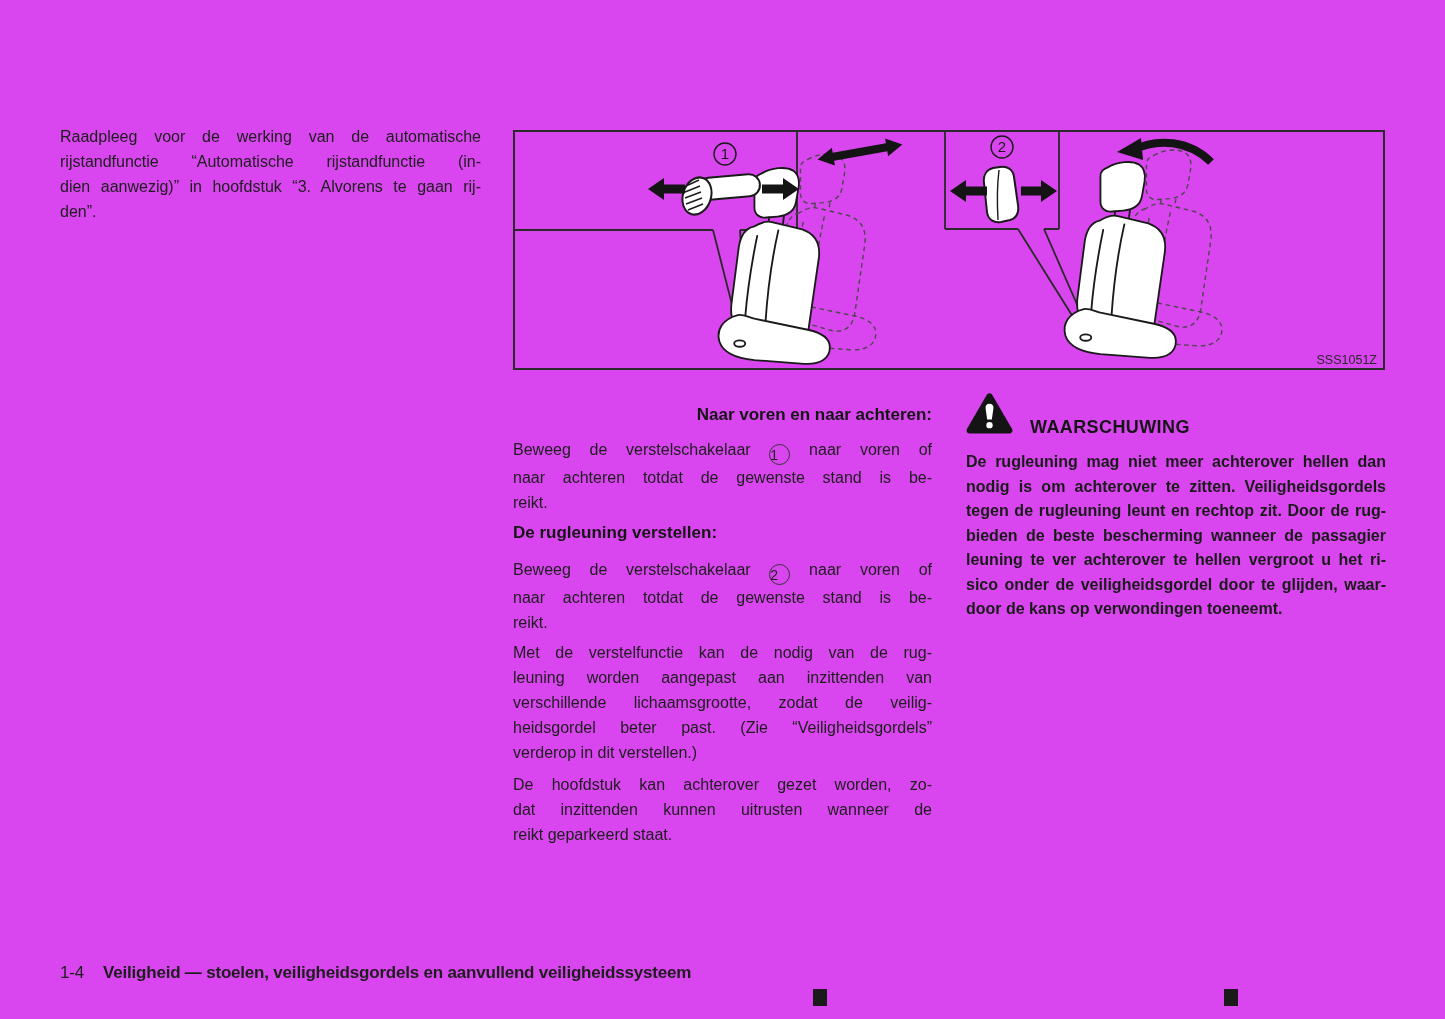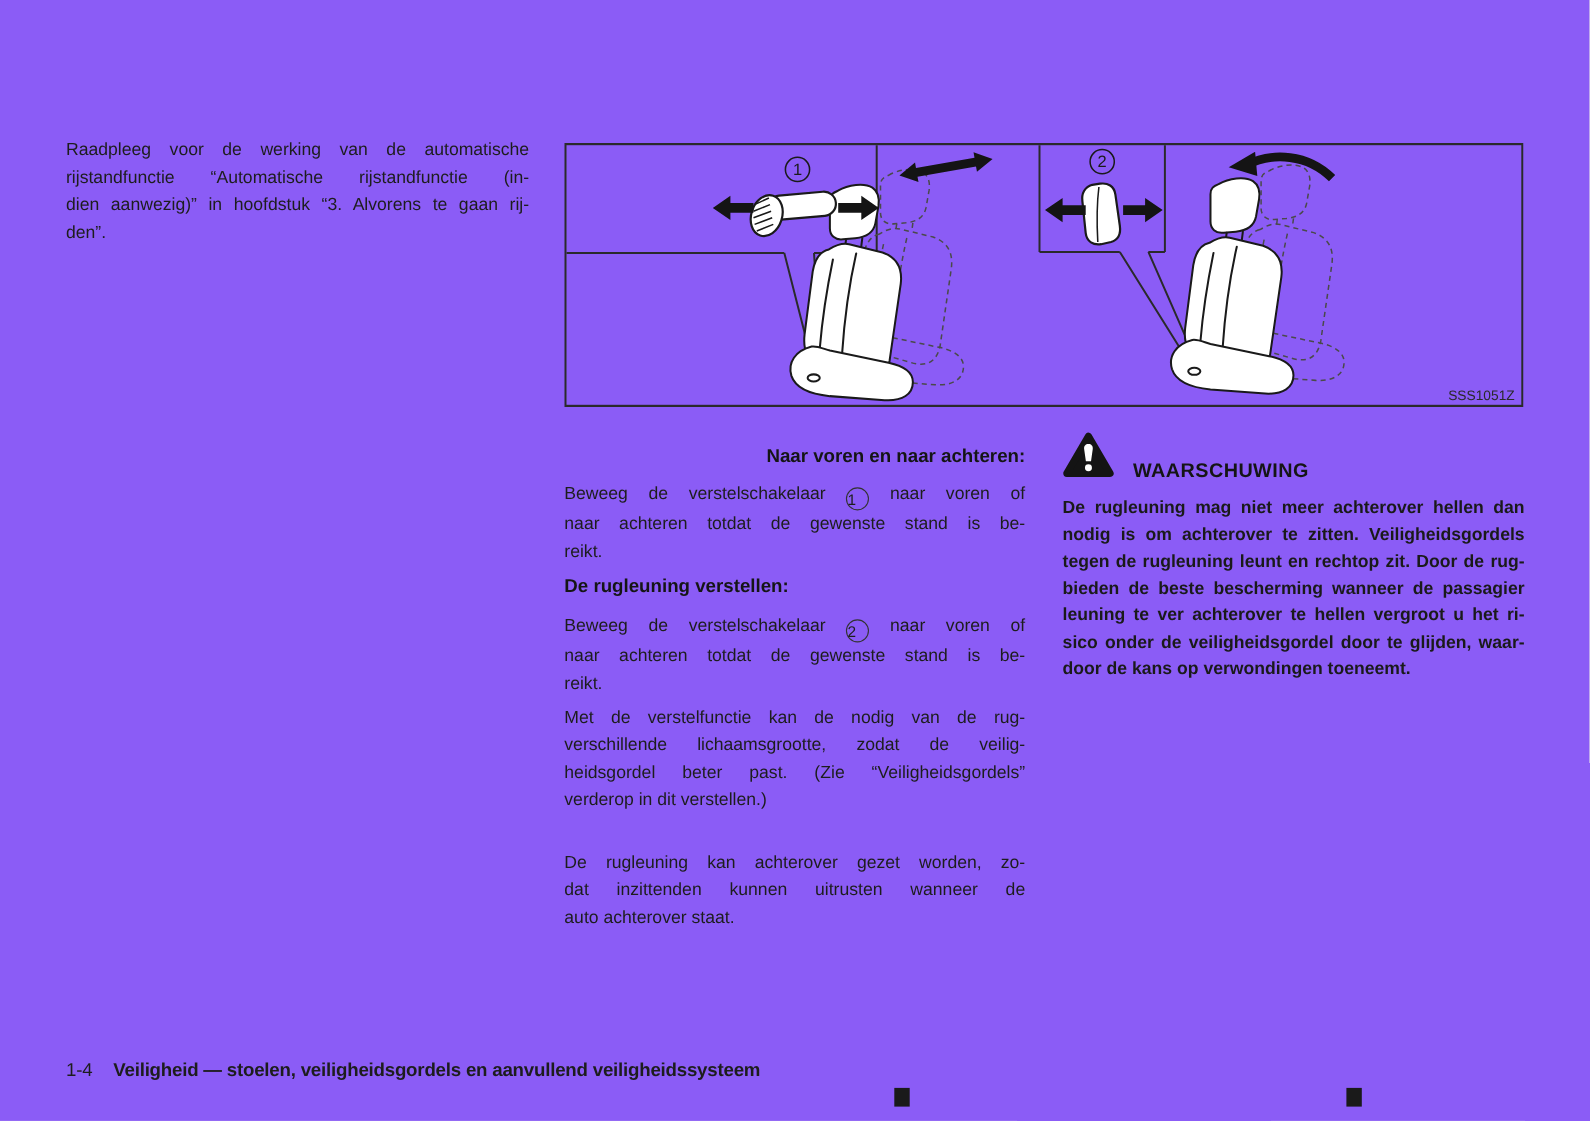--- a/index.html
+++ b/index.html
@@ -1,17 +1,17 @@
 <!DOCTYPE html>
 <html><head>
 <meta charset="utf-8">
 <style>
   html,body{margin:0;padding:0;background:#e8e8e8;}
   .page{
-    position:relative;width:1445px;height:1019px;background:#8b5cf6;
+    position:relative;width:1445px;height:1019px;background:#d946ef;
     overflow:hidden;margin:0 auto;
     font-family:"Liberation Sans",sans-serif;color:#1d1d1d;
   }
   
   .jl{text-align:justify;text-align-last:justify;white-space:normal;}
   .jl.last{text-align-last:left;}
   .body-text{font-size:16px;line-height:25px;}
   .intro{position:absolute;left:60px;top:124px;width:421px;}
   
   .figure{position:absolute;left:513px;top:130px;width:872px;height:240px;}
@@ -142,29 +142,30 @@
   <div class="midcol sec-heading" style="top:522px;">De rugleuning verstellen:</div>
 
   <div class="midcol body-text" style="top:557px;">
     <div class="jl"><span>Beweeg de verstelschakelaar</span> <span class="cnum">2</span> <span>naar voren of</span></div>
     <div class="jl">naar achteren totdat de gewenste stand is be-</div>
     <div class="jl last">reikt.</div>
   </div>
 
   <div class="midcol body-text" style="top:640px;">
     <div class="jl">Met de verstelfunctie kan de nodig van de rug-</div>
+    <div class="jl">leuning worden aangepast aan inzittenden van</div>
     <div class="jl">verschillende lichaamsgrootte, zodat de veilig-</div>
     <div class="jl">heidsgordel beter past. (Zie “Veiligheidsgordels”</div>
     <div class="jl last">verderop in dit verstellen.)</div>
   </div>
 
   <div class="midcol body-text" style="top:772px;">
-    <div class="jl">De rugleuning kan achterover gezet worden, zo-</div>
+    <div class="jl">De hoofdstuk kan achterover gezet worden, zo-</div>
     <div class="jl">dat inzittenden kunnen uitrusten wanneer de</div>
-    <div class="jl last">auto achterover staat.</div>
+    <div class="jl last">reikt geparkeerd staat.</div>
   </div>
 
   <div class="warncol warn-header" style="top:392px;">
     <span>
       <svg width="47" height="43" viewBox="0 0 50 46">
         <path d="M25 5 L46 41 H4 Z" fill="#141414" stroke="#141414" stroke-width="7" stroke-linejoin="round"></path>
         <path d="M25 12.5 c-2.8 0 -4.6 2 -4.2 4.8 l1.7 12 h5 l1.7 -12 c0.4 -2.8 -1.4 -4.8 -4.2 -4.8 z" fill="#ffffff"></path>
         <circle cx="25" cy="35.5" r="3.4" fill="#ffffff"></circle>
       </svg>
     </span>

